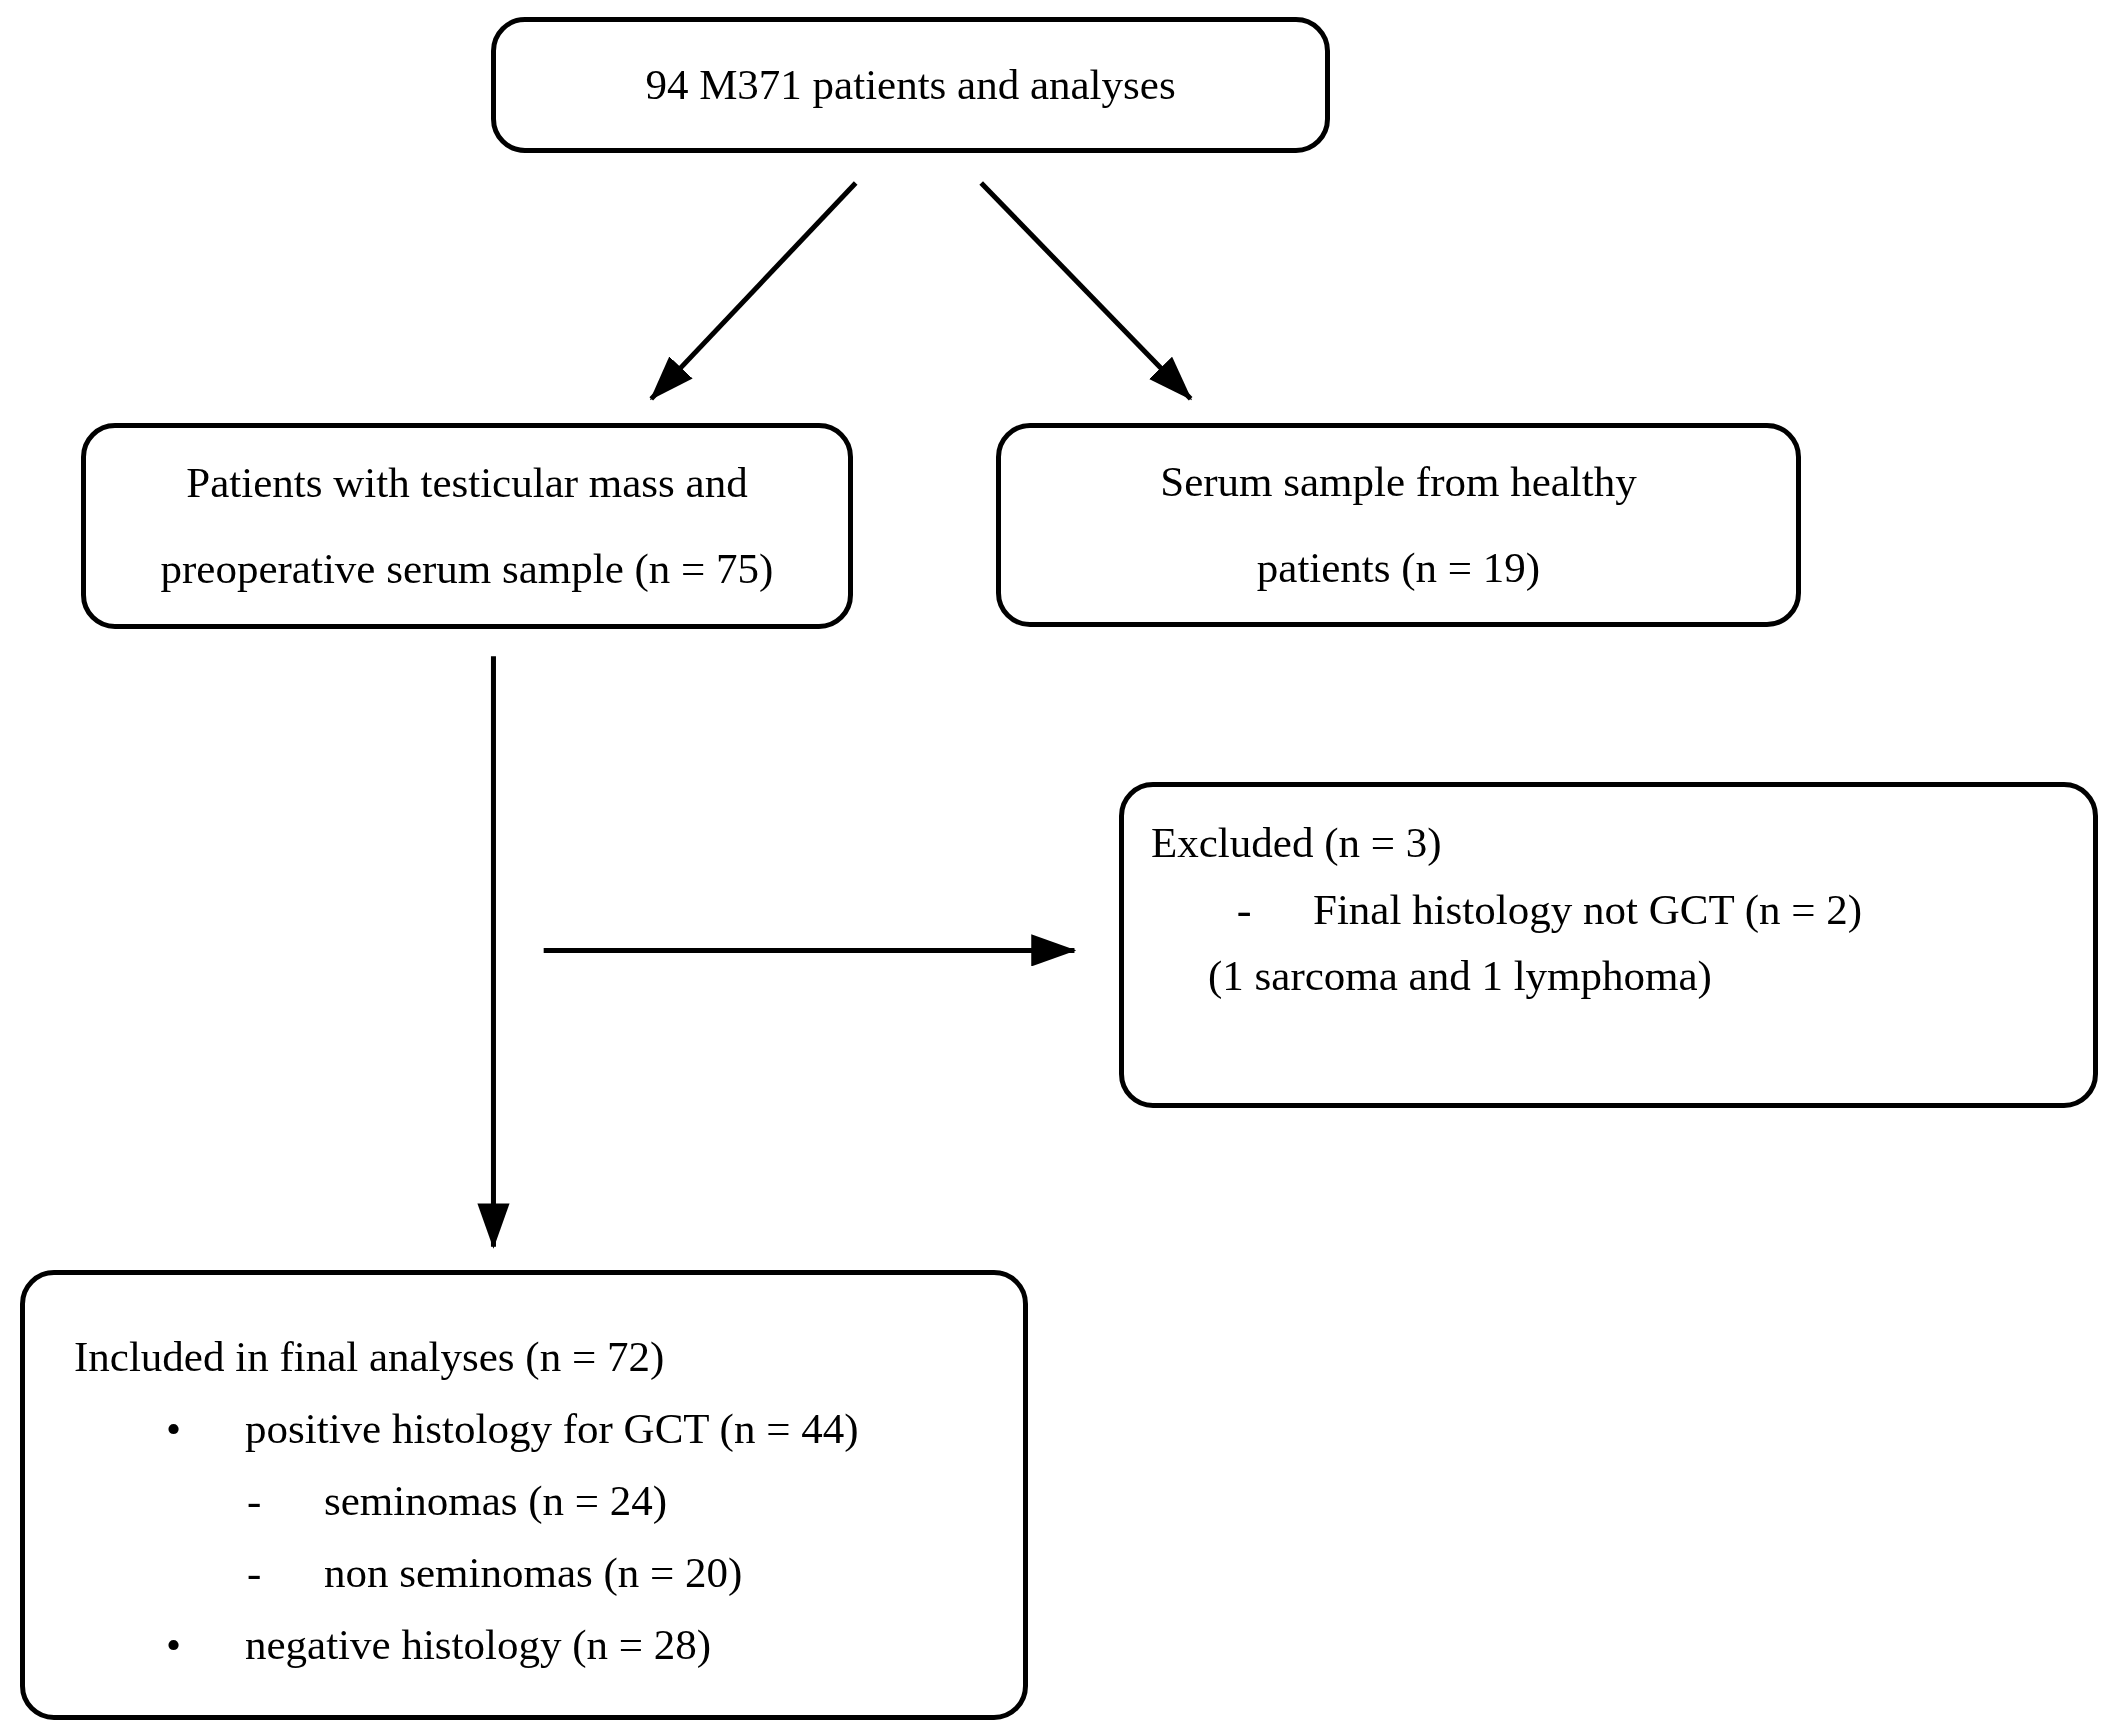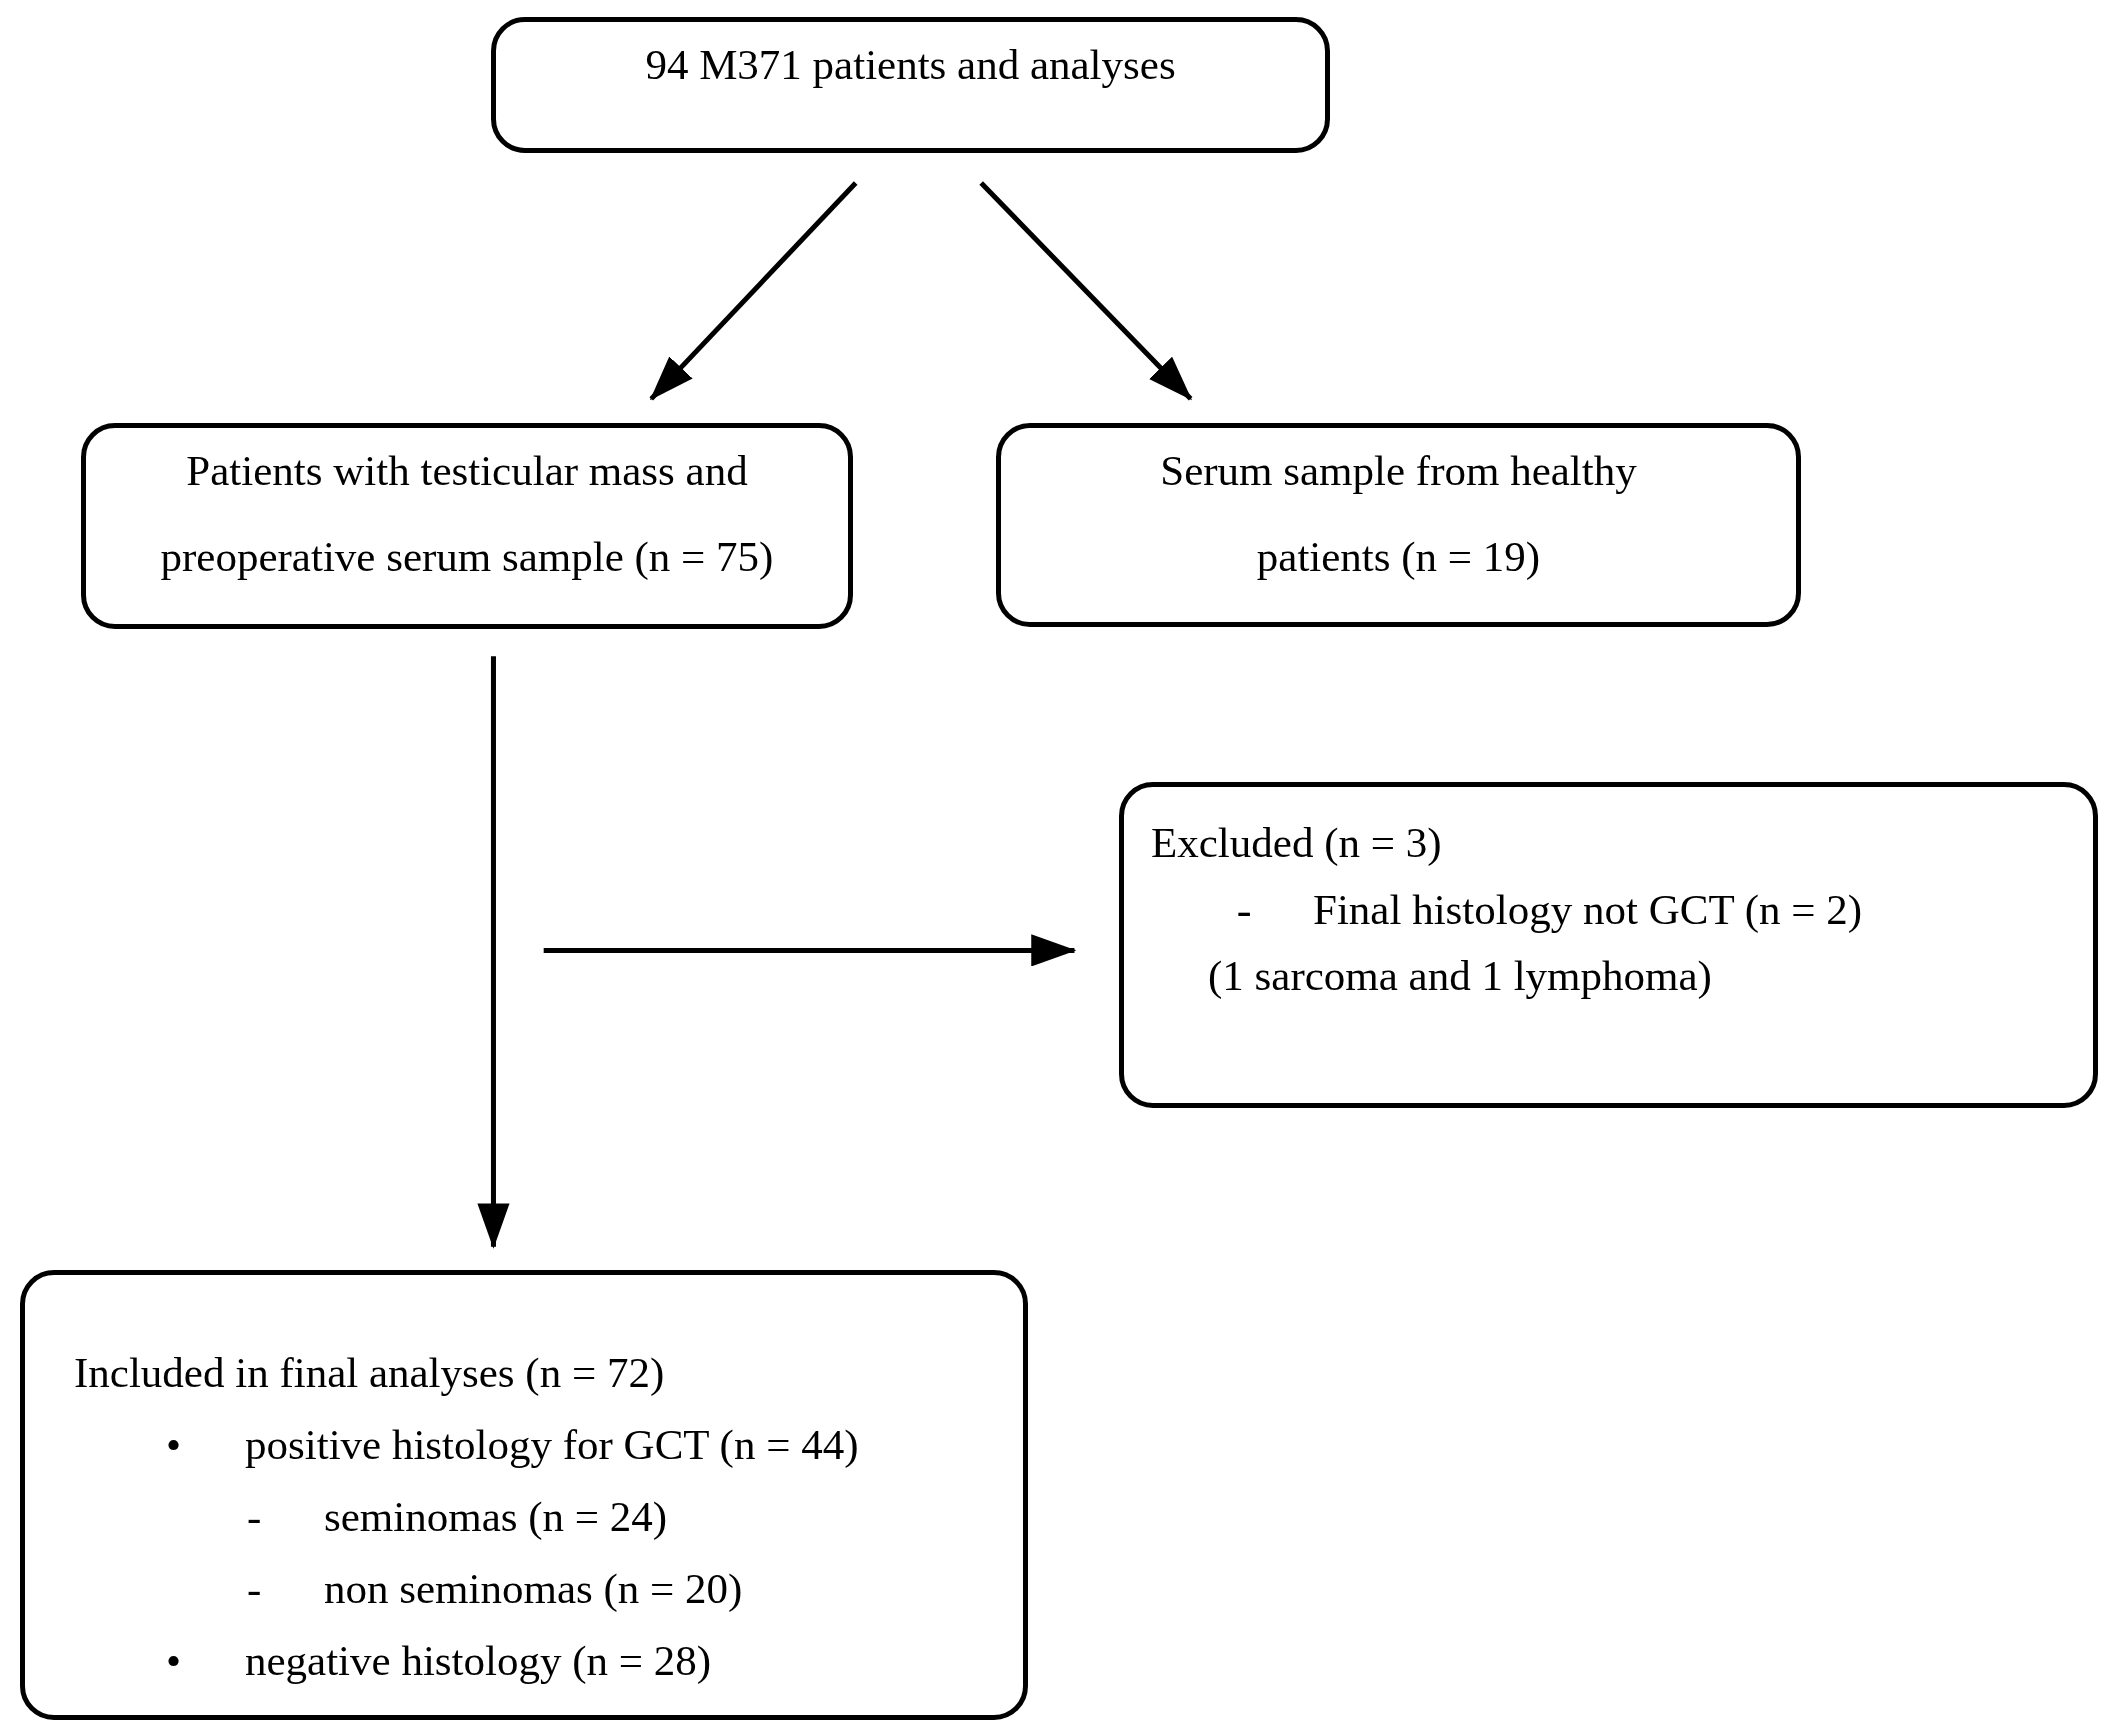--- a/index.html
+++ b/index.html
@@ -31,30 +31,30 @@
     position: absolute;
     border: 5px solid #000000;
     border-radius: 34px;
     background: #ffffff;
     box-sizing: border-box;
   }
   .box.centered {
     display: flex;
     flex-direction: column;
     align-items: center;
-    justify-content: flex-start;
+    justify-content: center;
     text-align: center;
   }
   .centered .line { line-height: 86px; white-space: nowrap; }
 
   .top-box       { left: 491px;  top: 16.5px;   width: 839px; height: 136px; }
   .left-box      { left: 81px;  top: 423px;  width: 772px; height: 206px; }
   .right-box     { left: 996px; top: 423px;  width: 805px; height: 204px; }
   .excluded-box  { left: 1119px; top: 782px; width: 979px; height: 326px; padding-top: 21.5px; }
-  .included-box  { left: 20px;   top: 1270px; width: 1008px; height: 450px; padding-top: 62px; }
+  .included-box  { left: 20px;   top: 1270px; width: 1008px; height: 450px; padding-top: 46px; }
 
   .excluded-box .title { line-height: 68px; padding-left: 27px; white-space: nowrap; }
   .excluded-box .row   { position: relative; line-height: 66px; padding-left: 189px; white-space: nowrap; }
   .excluded-box .row .marker { position: absolute; left: 113px; top: 0; }
   .excluded-box .note  { line-height: 66px; padding-left: 84px; white-space: nowrap; }
 
   .included-box .title { line-height: 72px; padding-left: 49px; white-space: nowrap; }
   .included-box .row   { position: relative; line-height: 72px; white-space: nowrap; }
   .included-box .row.lvl1 { padding-left: 220px; }
   .included-box .row.lvl1 .marker { position: absolute; left: 141px; top: 0; }

